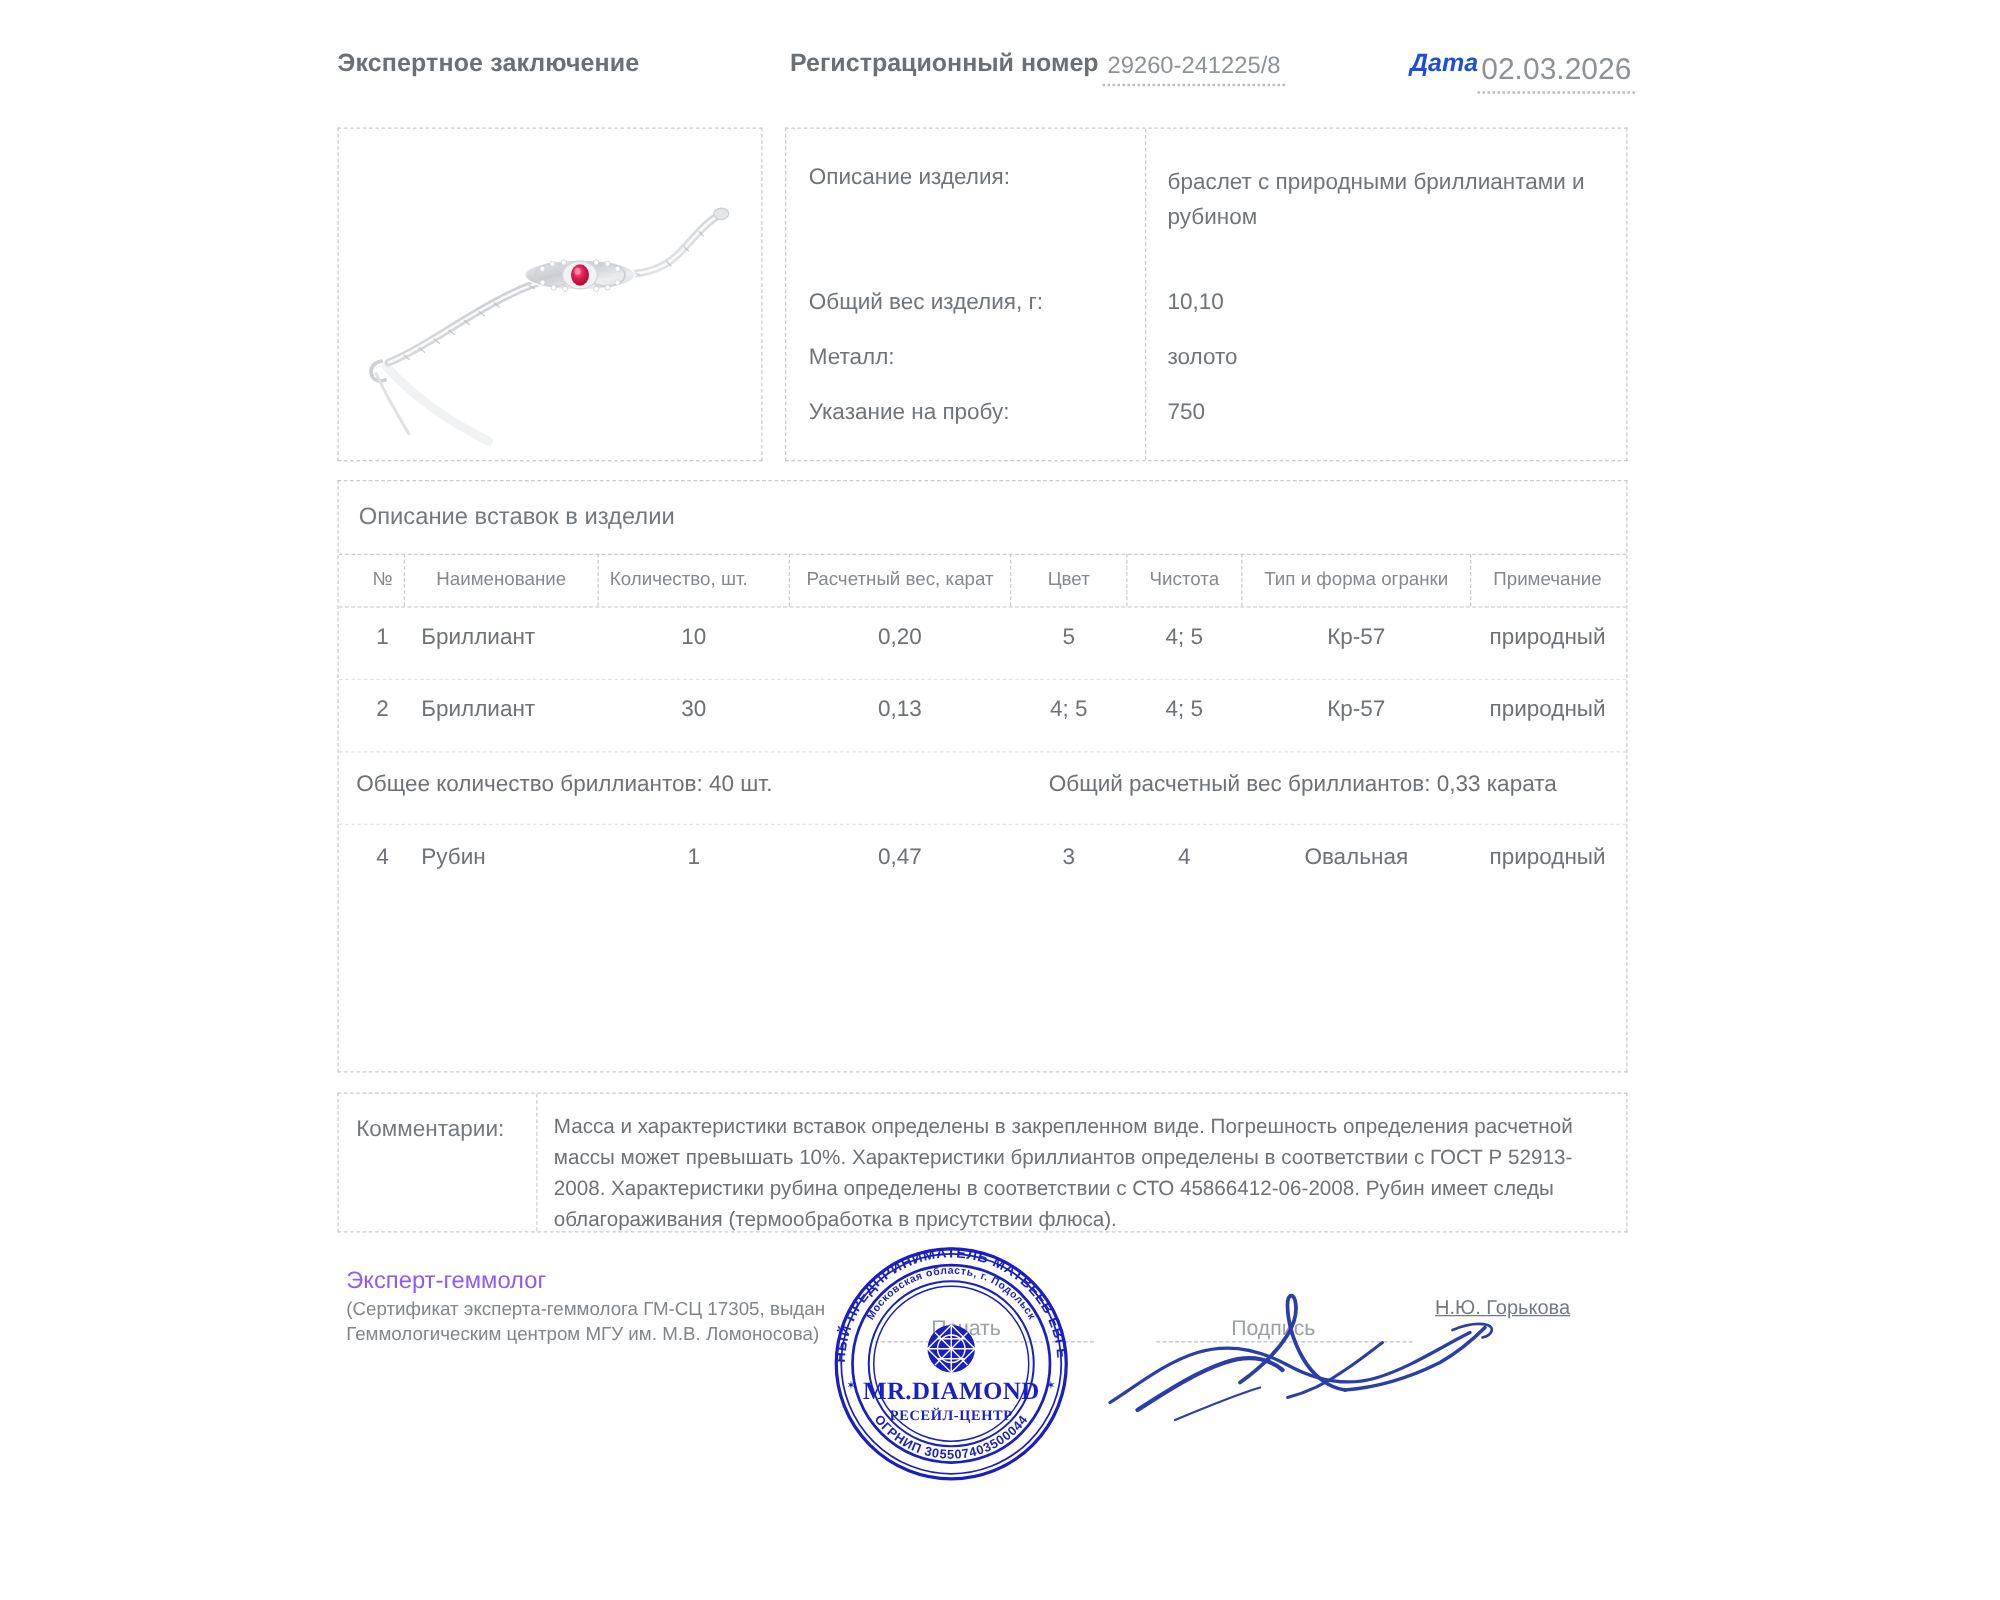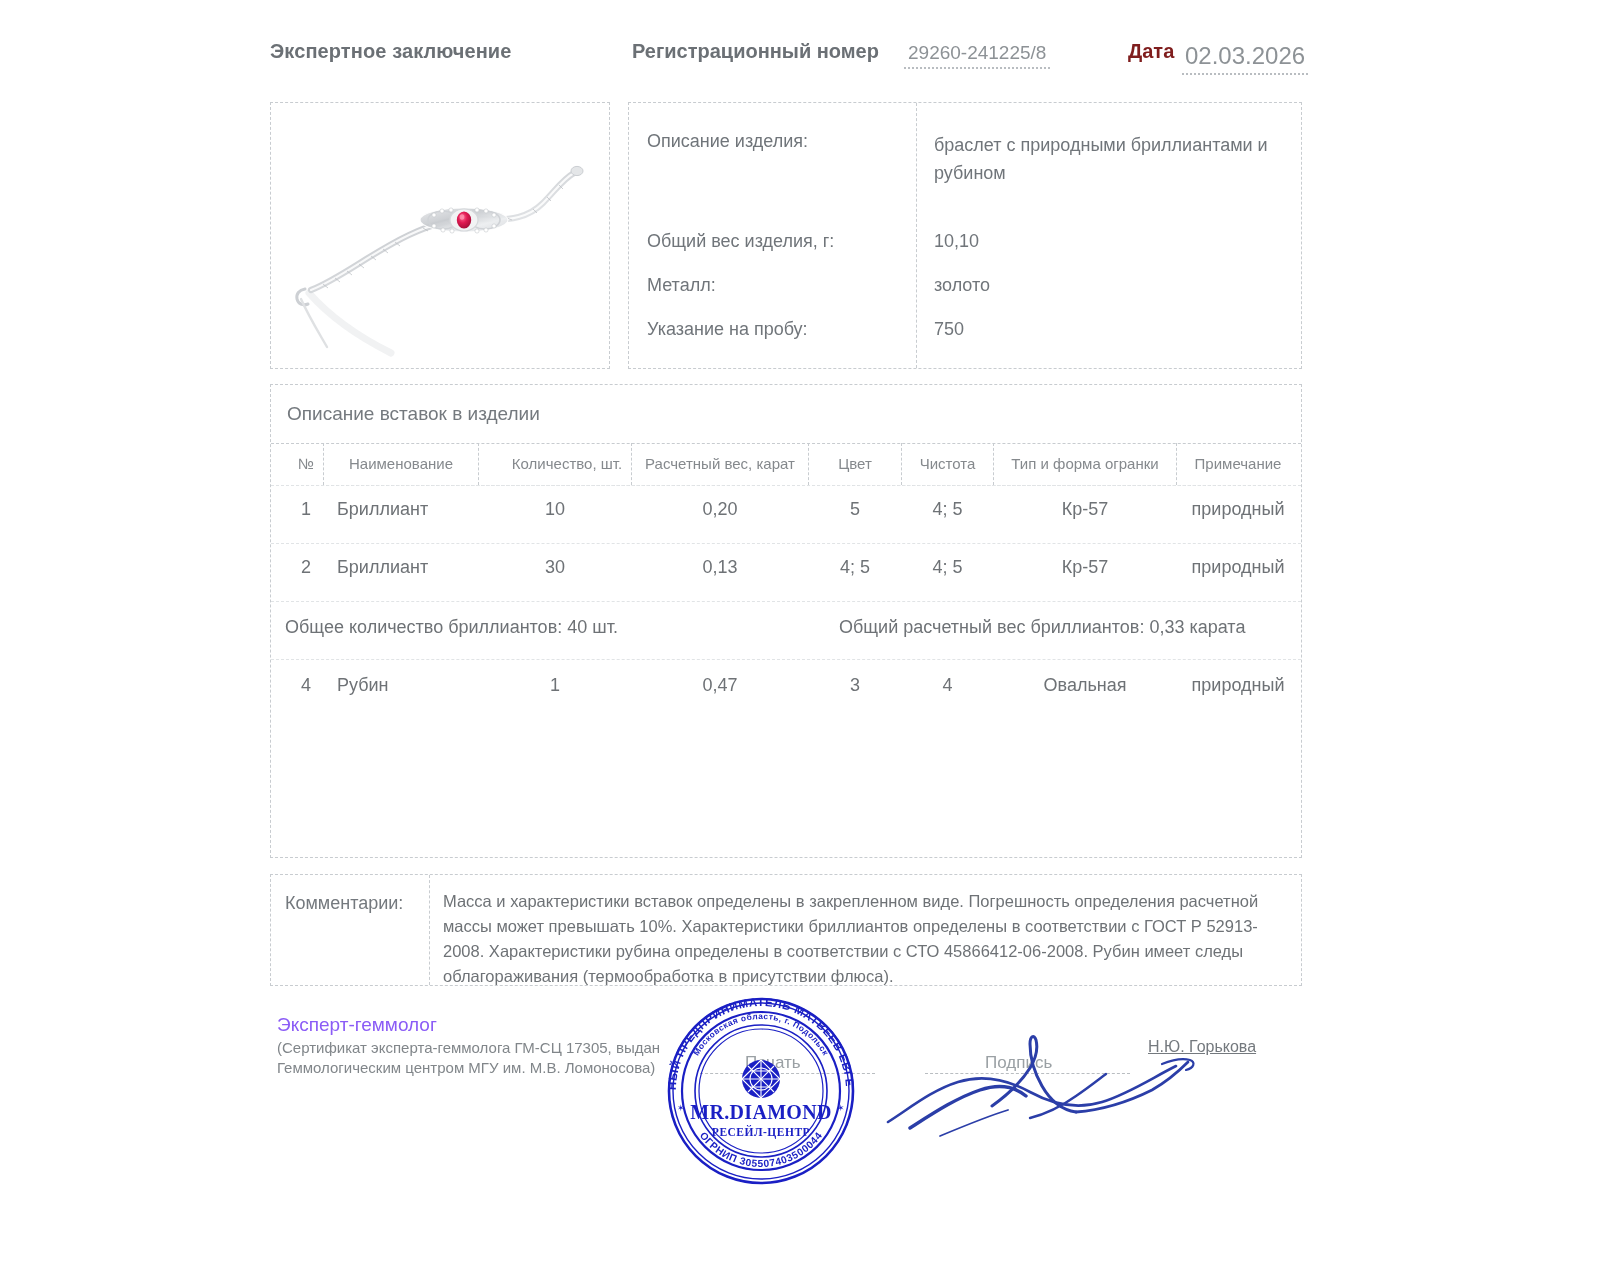--- a/index.html
+++ b/index.html
@@ -21,25 +21,24 @@
   }
   .hdr-reg-label{
     position:absolute;left:362px;top:2px;
     font-size:20px;font-weight:bold;color:#6b7075;
   }
   .hdr-reg-value{
     position:absolute;left:612px;top:4px;
     font-size:19px;color:#8d9296;
     border-bottom:2px dotted #b9bdc1;
     padding:0 4px 3px 4px;
-    margin-left:22px;
   }
   .hdr-date-label{
     position:absolute;left:858px;top:2px;
-    font-size:20px;font-weight:bold;color:#7f1d1d;
+    font-size:20px;font-weight:bold;color:#1d4ed8;font-style:italic;
   }
   .hdr-date-value{
     position:absolute;left:912px;top:4px;
     font-size:24px;color:#8d9296;
     border-bottom:2px dotted #b9bdc1;
     padding:0 3px 3px 3px;
   }
 
   
   .photo-box{
@@ -248,21 +247,21 @@
     <div class="colsep" style="left:52px;"></div>
     <div class="colsep" style="left:207px;"></div>
     <div class="colsep" style="left:360px;"></div>
     <div class="colsep" style="left:537px;"></div>
     <div class="colsep" style="left:630px;"></div>
     <div class="colsep" style="left:722px;"></div>
     <div class="colsep" style="left:905px;"></div>
 
     <div class="th" style="left:18px;width:34px;">№</div>
     <div class="th" style="left:57px;width:146px;text-align:center;">Наименование</div>
-    <div class="th" style="left:224px;width:144px;">Количество, шт.</div>
+    <div class="th" style="left:200px;width:144px;">Количество, шт.</div>
     <div class="th" style="left:365px;width:168px;">Расчетный вес, карат</div>
     <div class="th" style="left:542px;width:84px;">Цвет</div>
     <div class="th" style="left:635px;width:83px;">Чистота</div>
     <div class="th" style="left:727px;width:174px;">Тип и форма огранки</div>
     <div class="th" style="left:910px;width:114px;">Примечание</div>
 
     <div class="rowsep" style="top:100px;"></div>
     <div>
       <div class="td" style="left:18px;top:114px;width:34px;">1</div>
       <div class="td td-left" style="left:66px;top:114px;width:150px;">Бриллиант</div>

